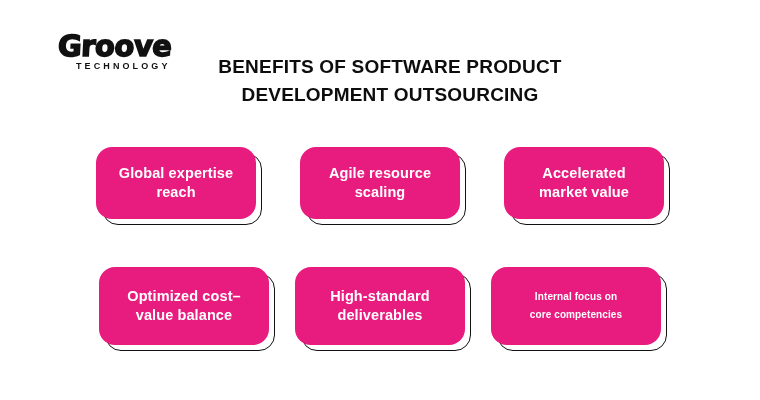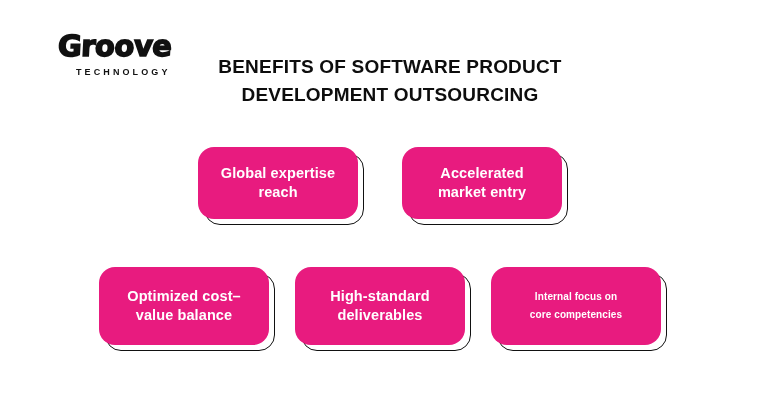--- a/index.html
+++ b/index.html
@@ -46,21 +46,21 @@
     font-size: 29px;
     line-height: 30px;
     letter-spacing: -0.5px;
     color: #111111;
     -webkit-text-stroke: 1.6px #111111;
     font-style: normal;
     transform: skewX(-3deg);
   }
   .logo-sub {
     display: block;
-    margin-top: 6px;
+    margin-top: 0;
     margin-left: 18px;
     font-family: "Liberation Sans", sans-serif;
     font-weight: bold;
     font-size: 9px;
     line-height: 10px;
     letter-spacing: 3.1px;
     color: #111111;
   }
 
   .title {
@@ -172,26 +172,33 @@
   <div class="row row-1">
 
     <div class="card-wrap w1">
       <div class="card-outline"></div>
       <div class="card">
         <span class="card-label">Global expertise
 reach</span>
       </div>
     </div>
 
-
     <div class="card-wrap w1">
       <div class="card-outline"></div>
       <div class="card">
+        <span class="card-label">Agile resource
+scaling</span>
+      </div>
+    </div>
+
+    <div class="card-wrap w1">
+      <div class="card-outline"></div>
+      <div class="card">
         <span class="card-label">Accelerated
-market entry</span>
+market value</span>
       </div>
     </div>
 
   </div>
 
   <div class="row row-2">
 
     <div class="card-wrap w2">
       <div class="card-outline"></div>
       <div class="card">

